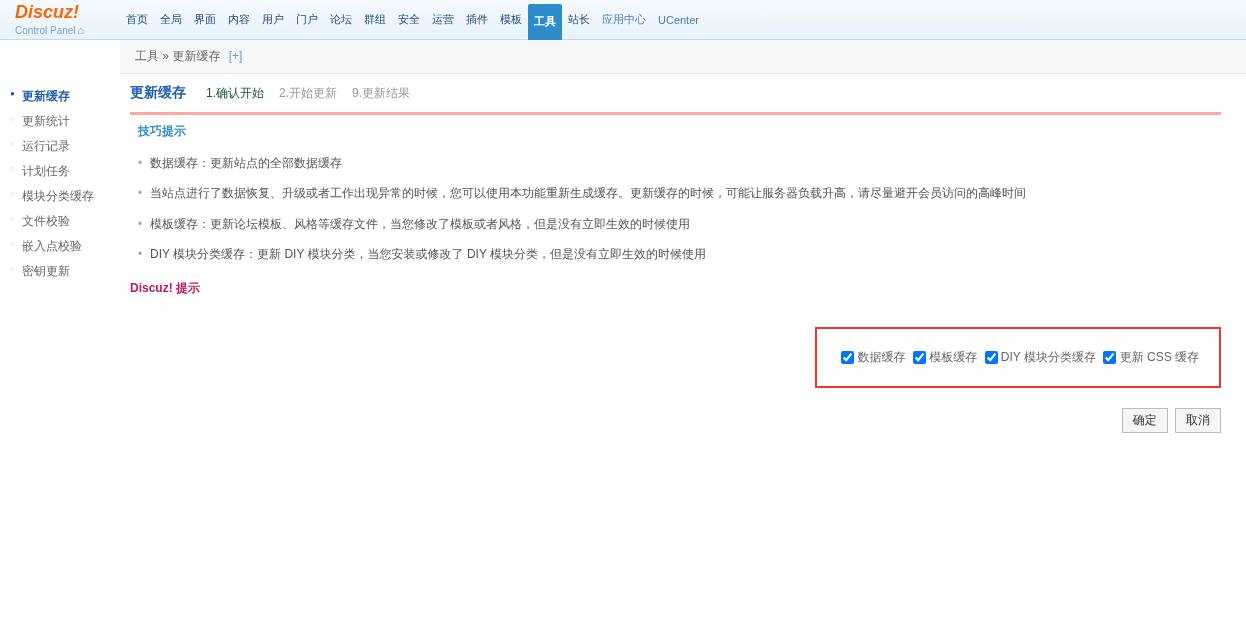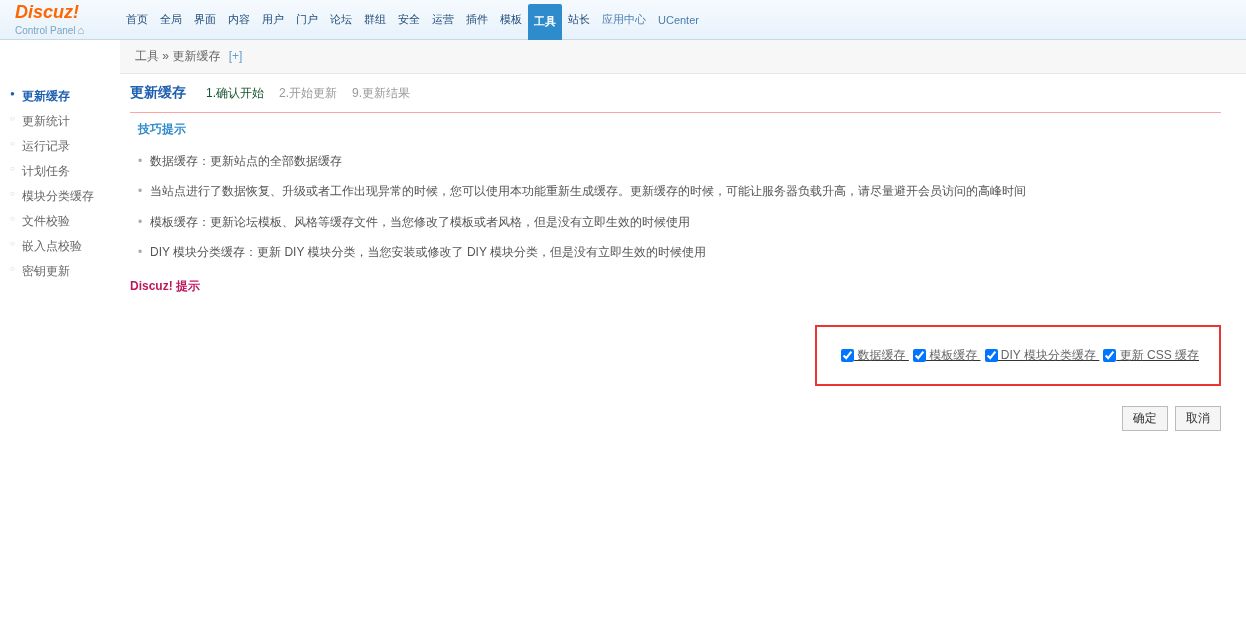--- a/index.html
+++ b/index.html
@@ -28,29 +28,29 @@
     .sidebar li.active a { color: #1f5fb0; font-weight: bold; }
     .sidebar li.active::before { content: "●"; color: #1f5fb0; }
     
     .main { flex: 1; padding: 10px 25px 10px 10px; }
     .page-header { display: flex; align-items: center; gap: 20px; margin-bottom: 10px; }
     .page-title { color: #1f5fb0; font-size: 14px; font-weight: bold; }
     .steps { display: flex; gap: 15px; font-size: 12px; }
     .step { color: #999; }
     .step.active { color: #14532d; }
     
-    .tips-box { border-top: 1px solid #fca5a5; margin-bottom: 10px; padding-top: 8px; }
+    .tips-box { border-top: 3px solid #fca5a5; margin-bottom: 10px; padding-top: 8px; }
     .tips-title { color: #2e8bcc; font-weight: bold; margin-bottom: 8px; padding-left: 8px; }
     .tips-box ul { list-style: none; padding-left: 8px; }
     .tips-box li { padding: 5px 0 5px 12px; position: relative; color: #555; line-height: 1.7; }
     .tips-box li::before { content: "•"; position: absolute; left: 0; color: #aaa; }
     
     .prompt-title { color: #be185d; font-weight: bold; margin: 8px 0; }
     
-    .highlight-box { border: 2px solid #e33; padding: 20px; margin: 30px 0 20px auto; width: fit-content; text-align: right; text-decoration: underline; }
+    .highlight-box { border: 2px solid #e33; padding: 20px; margin: 30px 0 20px auto; width: fit-content; text-align: right; }
     .highlight-box label { color: #666; margin-left: 4px; }
     .highlight-box input[type=checkbox] { vertical-align: middle; }
     
     .btn-row { text-align: right; margin-top: 15px; }
     .btn { background: #f5f5f5; border: 1px solid #bbb; padding: 3px 10px; cursor: pointer; font-size: 12px; color: #333; margin-left: 4px; }
   </style>
 </head>
 <body>
 
 <div class="header">

